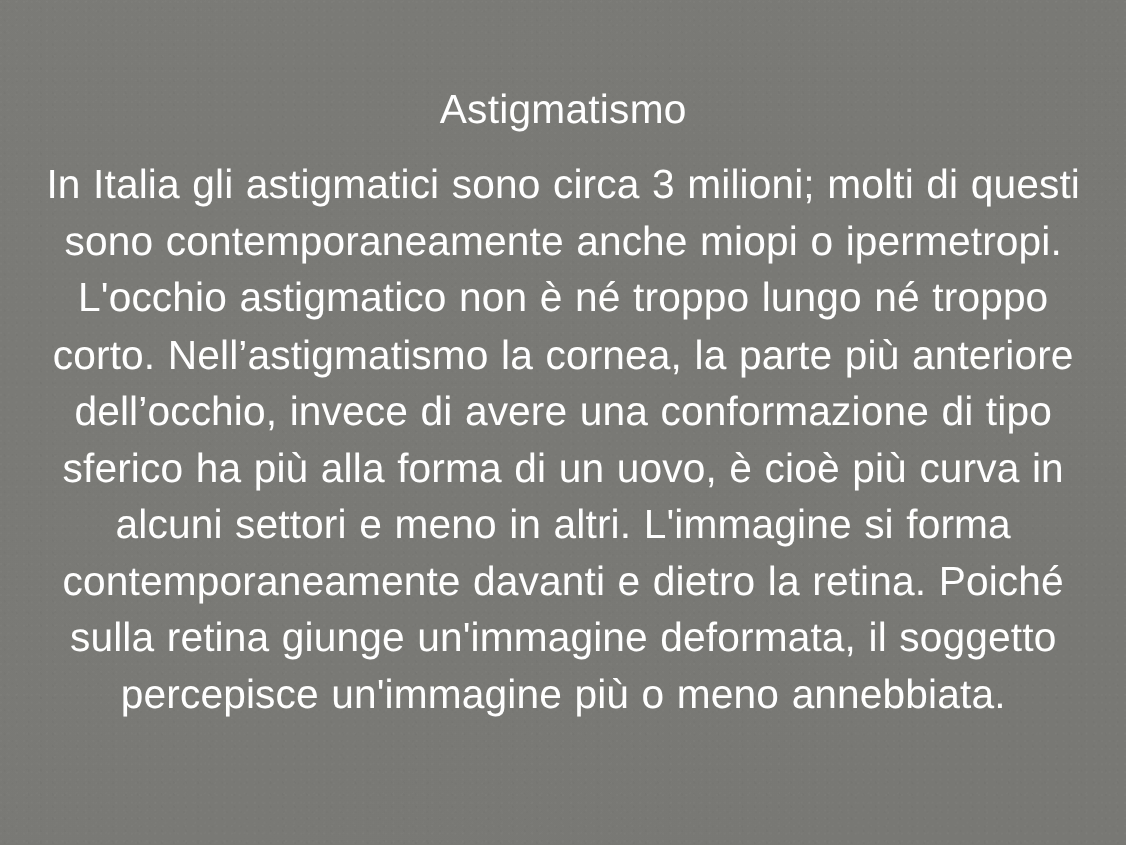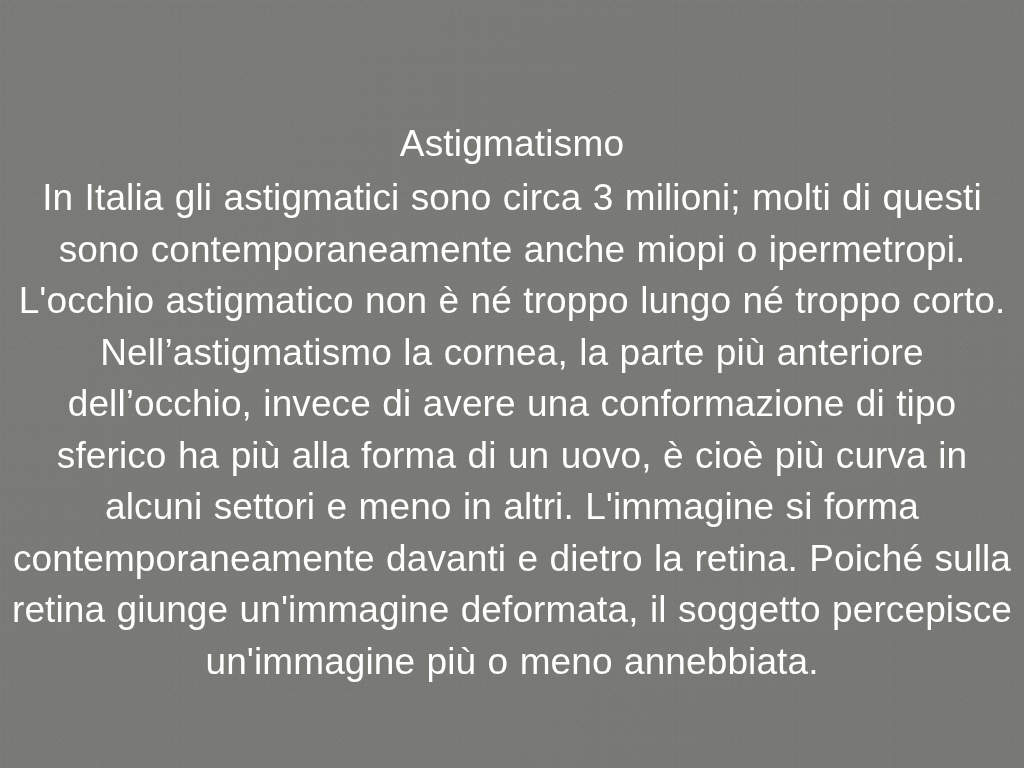--- a/index.html
+++ b/index.html
@@ -28,38 +28,38 @@
       linear-gradient(135deg, rgba(255,255,255,0.012) 0%, rgba(0,0,0,0.012) 100%);
     background-size: 7px 7px, 11px 11px, 9px 9px, 13px 13px, 100% 100%;
     display: flex;
     flex-direction: column;
     align-items: center;
     justify-content: flex-start;
   }
   #text-block {
     width: 1012px;
     margin: 0 auto;
-    padding-top: 118px;
+    padding-top: 74px;
     text-align: center;
     color: #ffffff;
   }
   .slide-title {
     font-size: 37px;
     line-height: 51px;
     font-weight: 400;
     letter-spacing: 0.2px;
     margin: 0;
     color: #ffffff;
   }
   .slide-body {
     font-size: 37px;
     line-height: 51.5px;
     font-weight: 400;
     letter-spacing: 0.1px;
-    margin: 3px;
+    margin: 17px;
     color: #ffffff;
     word-spacing: 1px;
   }
 </style>
 </head>
 <body>
 
 <div id="slide">
   <div id="text-block">
     <div class="slide-title">Astigmatismo</div>

